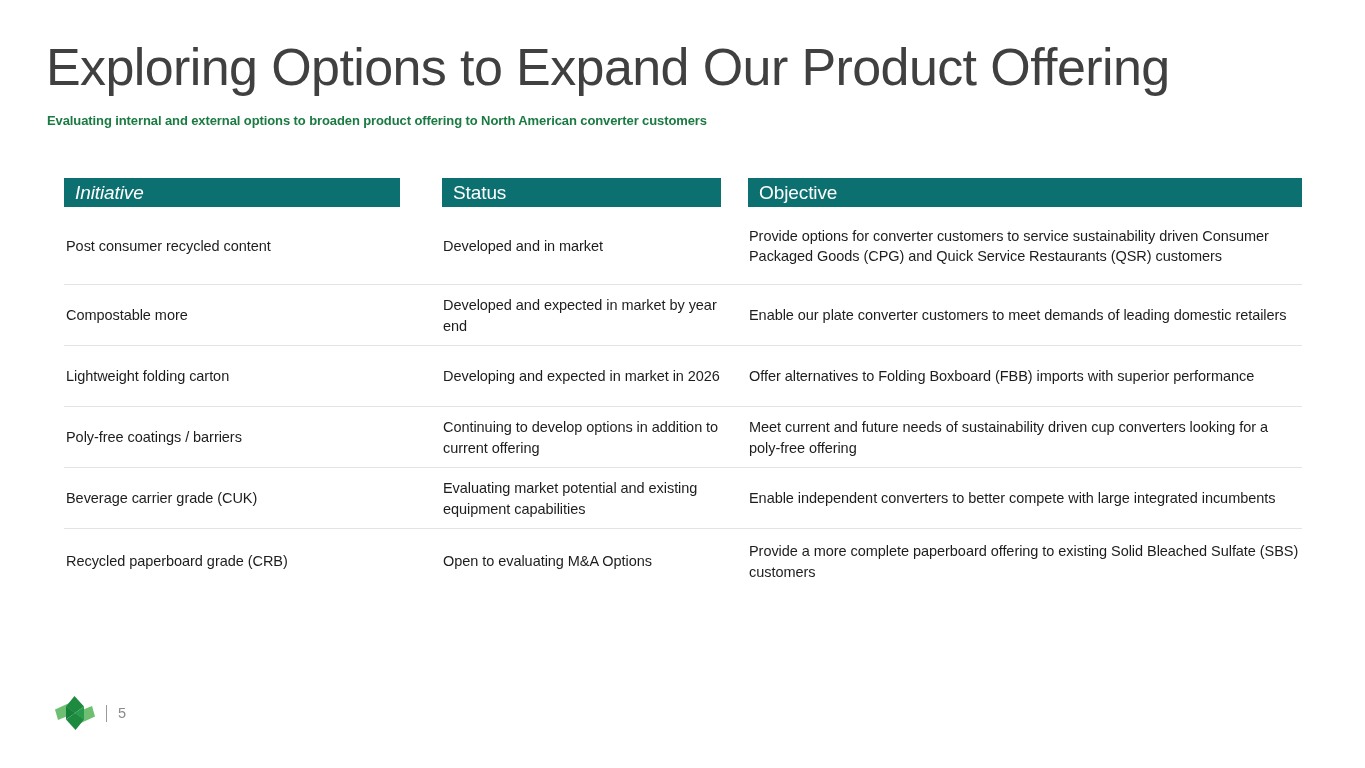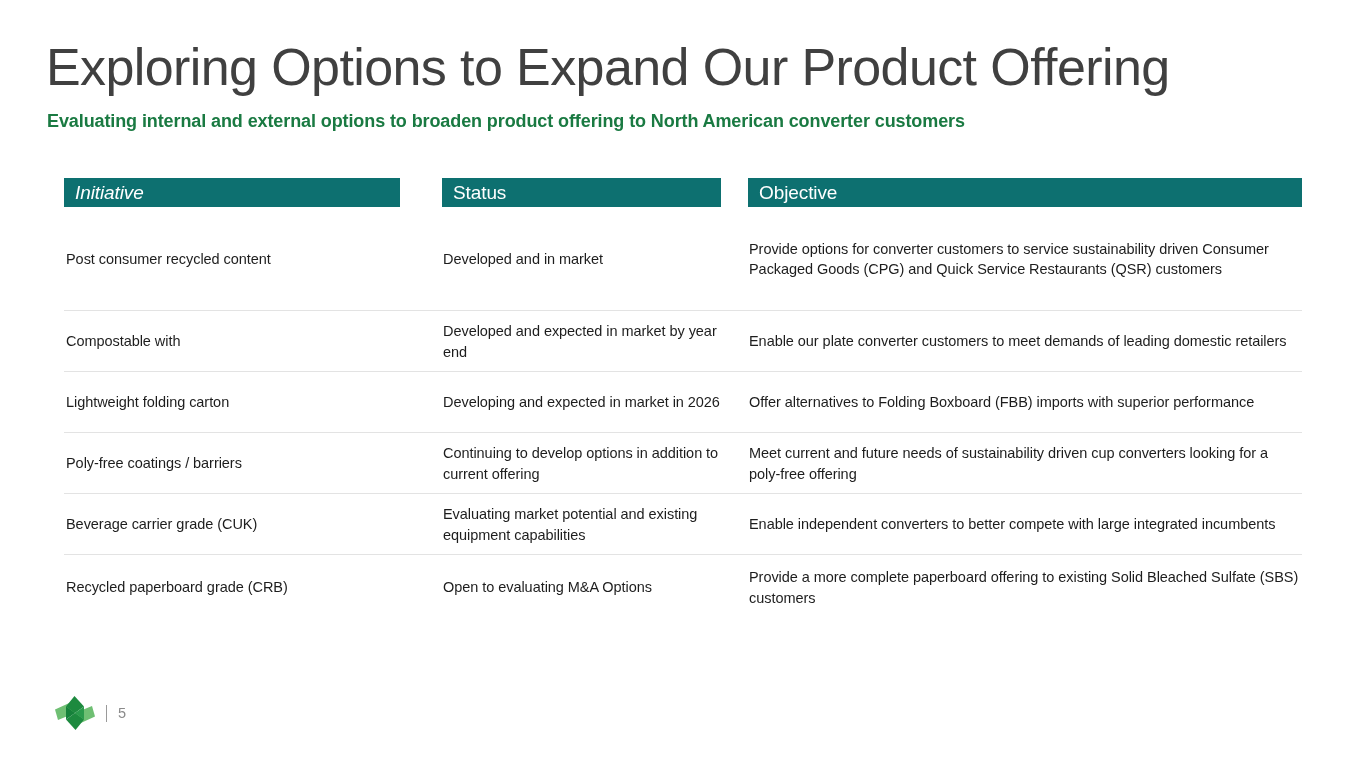--- a/index.html
+++ b/index.html
@@ -30,21 +30,21 @@
     font-weight: 400;
     letter-spacing: -0.6px;
     color: #404040;
     white-space: nowrap;
   }
 
   .subtitle {
     position: absolute;
     left: 47px;
     top: 109px;
-    font-size: 18px;
+    font-size: 13px;
     line-height: 24px;
     font-weight: bold;
     letter-spacing: -0.1px;
     color: #1a7a42;
     white-space: nowrap;
   }
 
   
   .table {
     position: absolute;
@@ -140,27 +140,27 @@
 
   <div class="table">
 
     <div class="header-row">
       <div class="col-head c0">Initiative</div>
       <div class="col-head c1">Status</div>
       <div class="col-head c2">Objective</div>
     </div>
 
     <div class="rows" id="rows-container">
-        <div class="row" style="height: 104px;">
+        <div class="row" style="height: 78px;">
           <div class="cell c0 mid">Post consumer recycled content</div>
           <div class="cell c1 mid">Developed and in market</div>
           <div class="cell c2 mid">Provide options for converter customers to service sustainability driven Consumer Packaged Goods (CPG) and Quick Service Restaurants (QSR) customers</div>
         </div>
         <div class="row" style="height: 61px;">
-          <div class="cell c0 mid">Compostable with</div>
+          <div class="cell c0 mid">Compostable more</div>
           <div class="cell c1 mid">Developed and expected in market by  year end</div>
           <div class="cell c2 mid">Enable our plate converter customers to meet demands of leading domestic retailers</div>
         </div>
         <div class="row" style="height: 61px;">
           <div class="cell c0 mid">Lightweight folding carton</div>
           <div class="cell c1 mid">Developing and expected in market in 2026</div>
           <div class="cell c2 mid">Offer alternatives to Folding Boxboard (FBB) imports with superior performance</div>
         </div>
         <div class="row" style="height: 61px;">
           <div class="cell c0 mid">Poly-free coatings / barriers</div>

